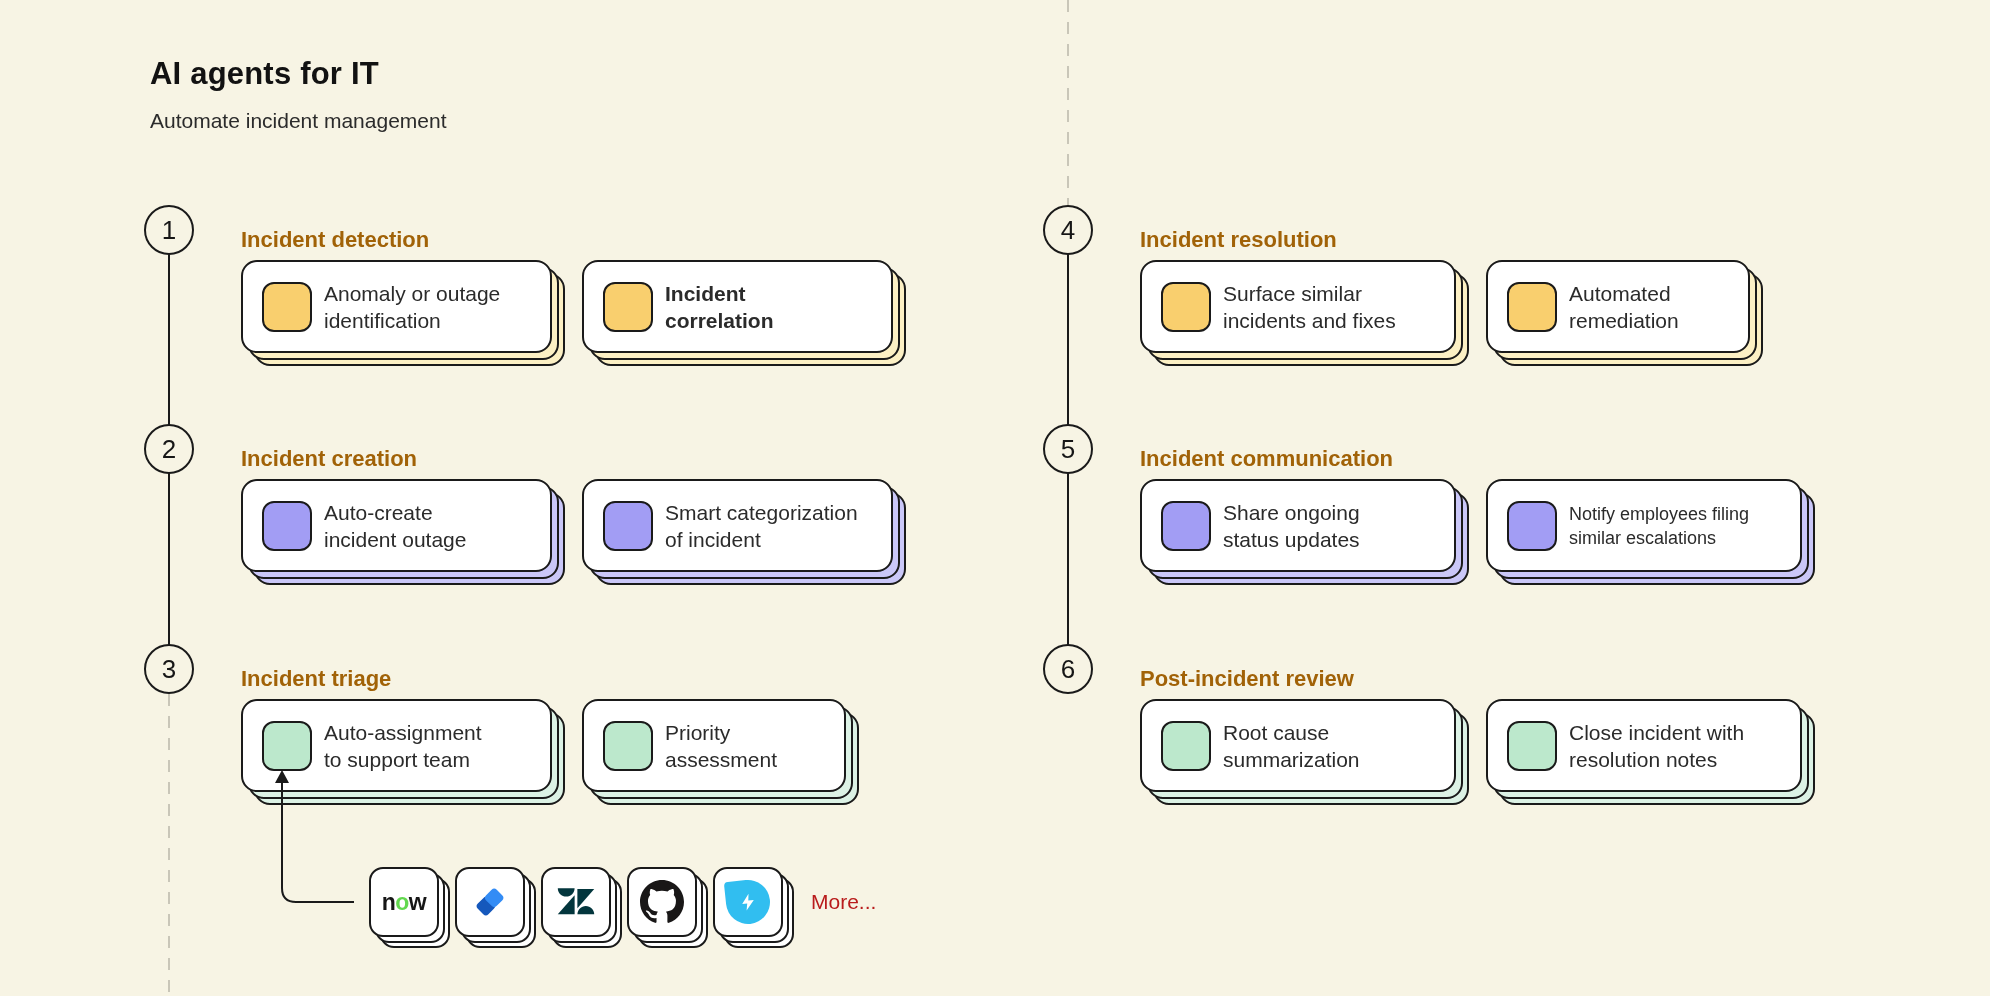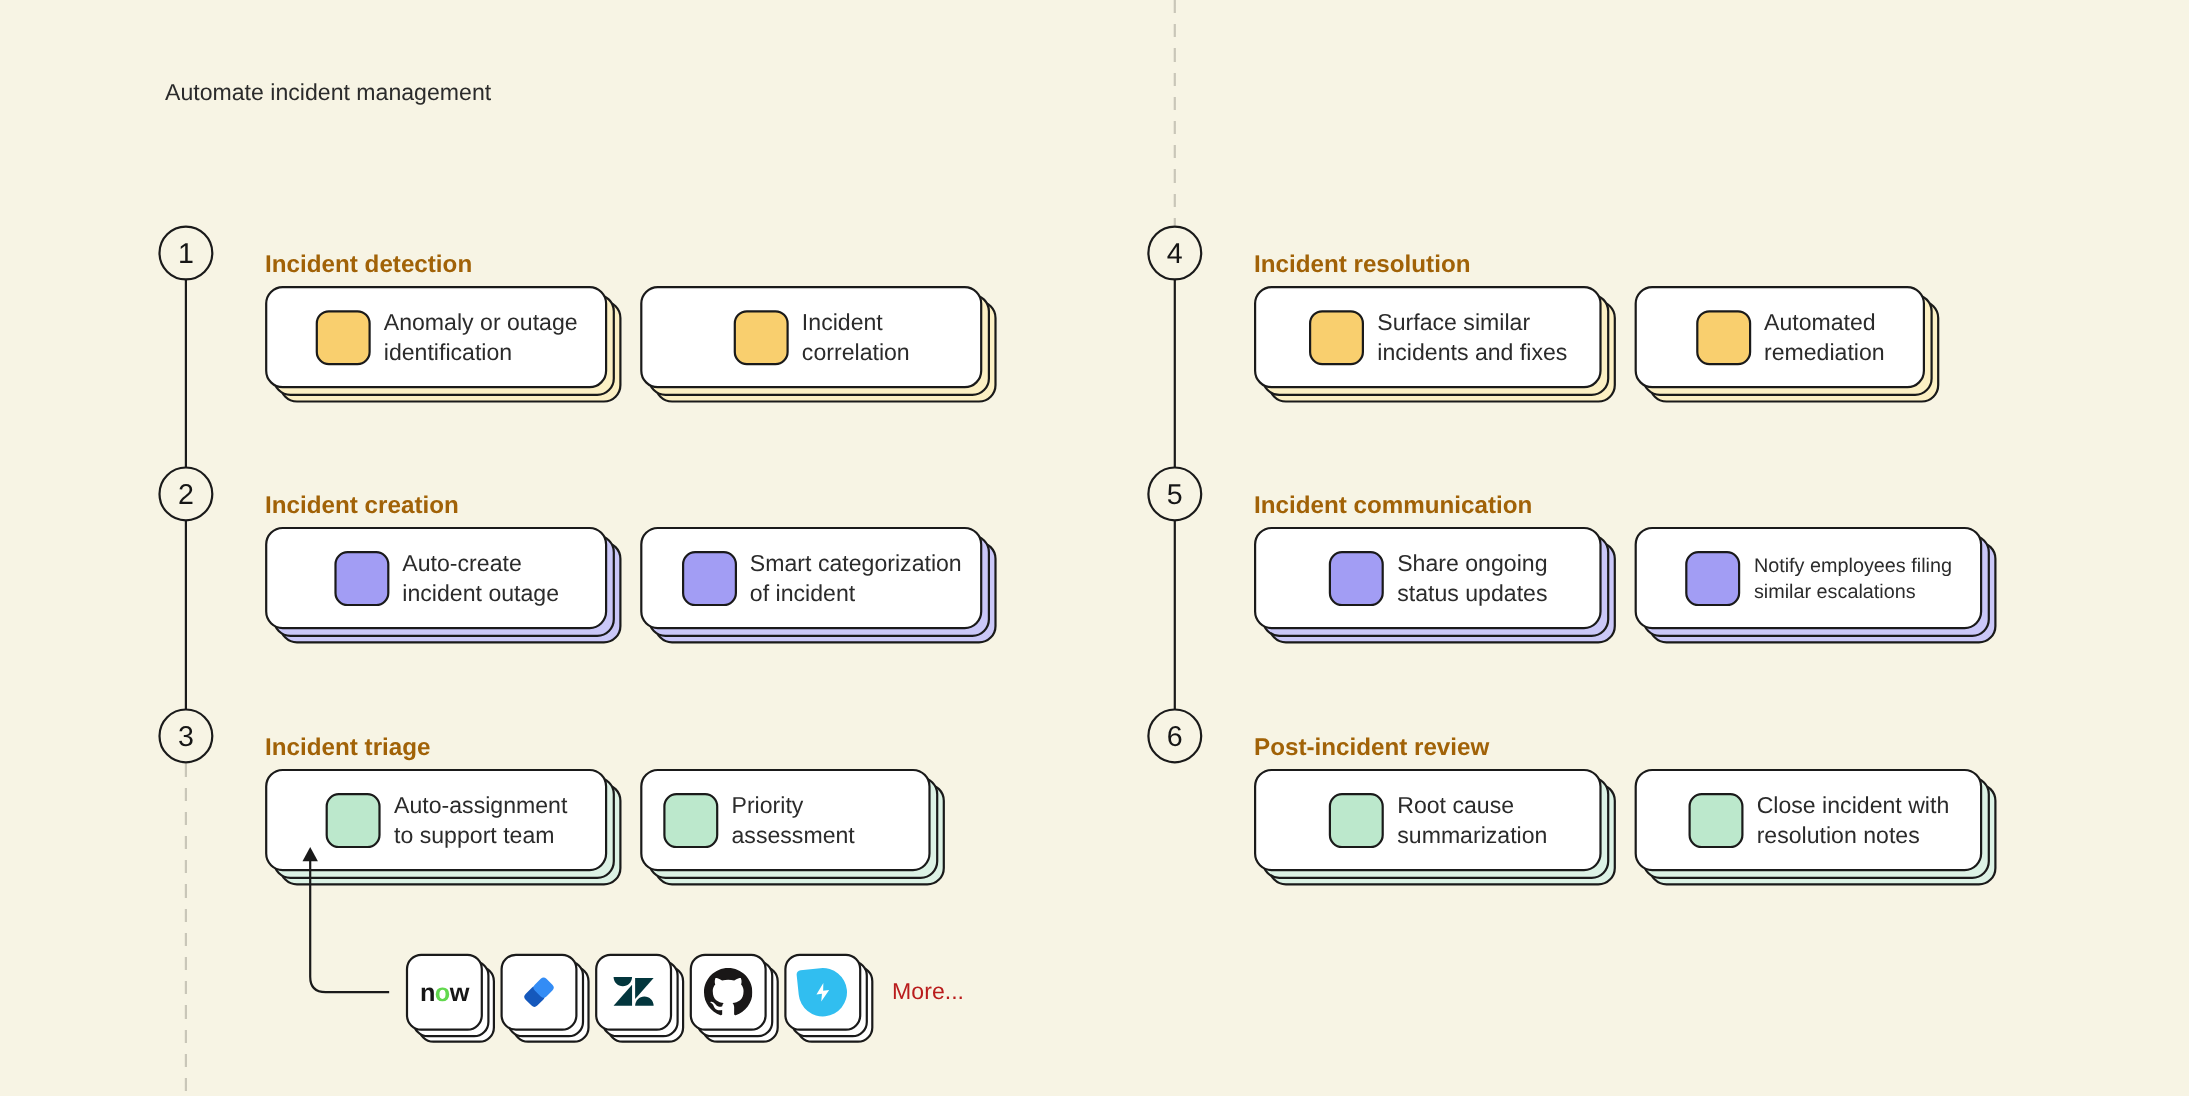--- a/index.html
+++ b/index.html
@@ -33,21 +33,21 @@
   .cards{position:absolute;left:97px;top:55px;display:flex;gap:30px;}
 
   
   .card{position:relative;height:93px;}
   .card .layer{position:absolute;inset:0;border:2px solid var(--outline);border-radius:16px;box-sizing:border-box;}
   .card .l1{transform:translate(7px,7px);z-index:1;}
   .card .l2{transform:translate(13px,13px);z-index:0;}
   .card .face{
     position:absolute;inset:0;z-index:2;background:#ffffff;
     border:2px solid var(--outline);border-radius:16px;box-sizing:border-box;
-    display:flex;align-items:center;padding-left:19px;justify-content:center;
+    display:flex;align-items:center;padding-left:19px;
   }
   .card-icon{width:50px;height:50px;flex:none;box-sizing:border-box;border:2px solid var(--outline);border-radius:12px;}
   .card-label{margin-left:12px;font-size:21px;line-height:27px;color:#2b2b2b;white-space:pre-line;}
   .card-label.small{font-size:18px;line-height:24px;}
 
   .tint-yellow .card-icon{background:var(--yellow-icon);}
   .tint-yellow .layer{background:var(--yellow-layer);}
   .tint-purple .card-icon{background:var(--purple-icon);}
   .tint-purple .layer{background:var(--purple-layer);}
   .tint-green  .card-icon{background:var(--green-icon);}
@@ -75,20 +75,21 @@
     display:flex;align-items:center;justify-content:center;
   }
   #arrow-svg{position:absolute;left:270px;top:760px;z-index:2;}
 </style>
 </head>
 <body style="--bg: #f7f4e4; --outline: #1a1a1a; --dash: #c9c6b8; --yellow-icon: #f9cf6e; --yellow-layer: #fcf0c4; --purple-icon: #a29df4; --purple-layer: #cac7f8; --green-icon: #bce8cc; --green-layer: #dcf2e5; --servicenow-green: #62d84e; --jira-blue-dark: #1558bc; --jira-blue-light: #338cf5; --zendesk-teal: #03363d; --github-black: #191717; --freshservice-cyan: #31bef0;">
 
 <div class="canvas">
 
   <div class="page-header">
+    <h1>AI agents for IT</h1>
     <p>Automate incident management</p>
   </div>
 
   <div class="vdash" style="left:1067px;top:0;height:205px;"></div>
   <div class="vdash" style="left:168px;top:694px;height:302px;"></div>
   <div class="vline" style="left:168px;top:230px;height:439px;"></div>
   <div class="vline" style="left:1067px;top:230px;height:439px;"></div>
 
   <div id="steps-root">
       <div class="step tint-yellow" style="left: 144px; top: 205px;">
@@ -97,21 +98,21 @@
         <div class="cards">
           <div class="card" style="width: 311px;">
             <div class="layer l2"></div>
             <div class="layer l1"></div>
             <div class="face">
               <div class="card-icon"></div>
               <span class="card-label">Anomaly or outage
 identification</span>
             </div>
           </div>
-          <div class="card" style="width: 311px;">
+          <div class="card" style="width: 311px; font-weight: bold;">
             <div class="layer l2"></div>
             <div class="layer l1"></div>
             <div class="face">
               <div class="card-icon"></div>
               <span class="card-label">Incident
 correlation</span>
             </div>
           </div>
         </div>
       </div>

